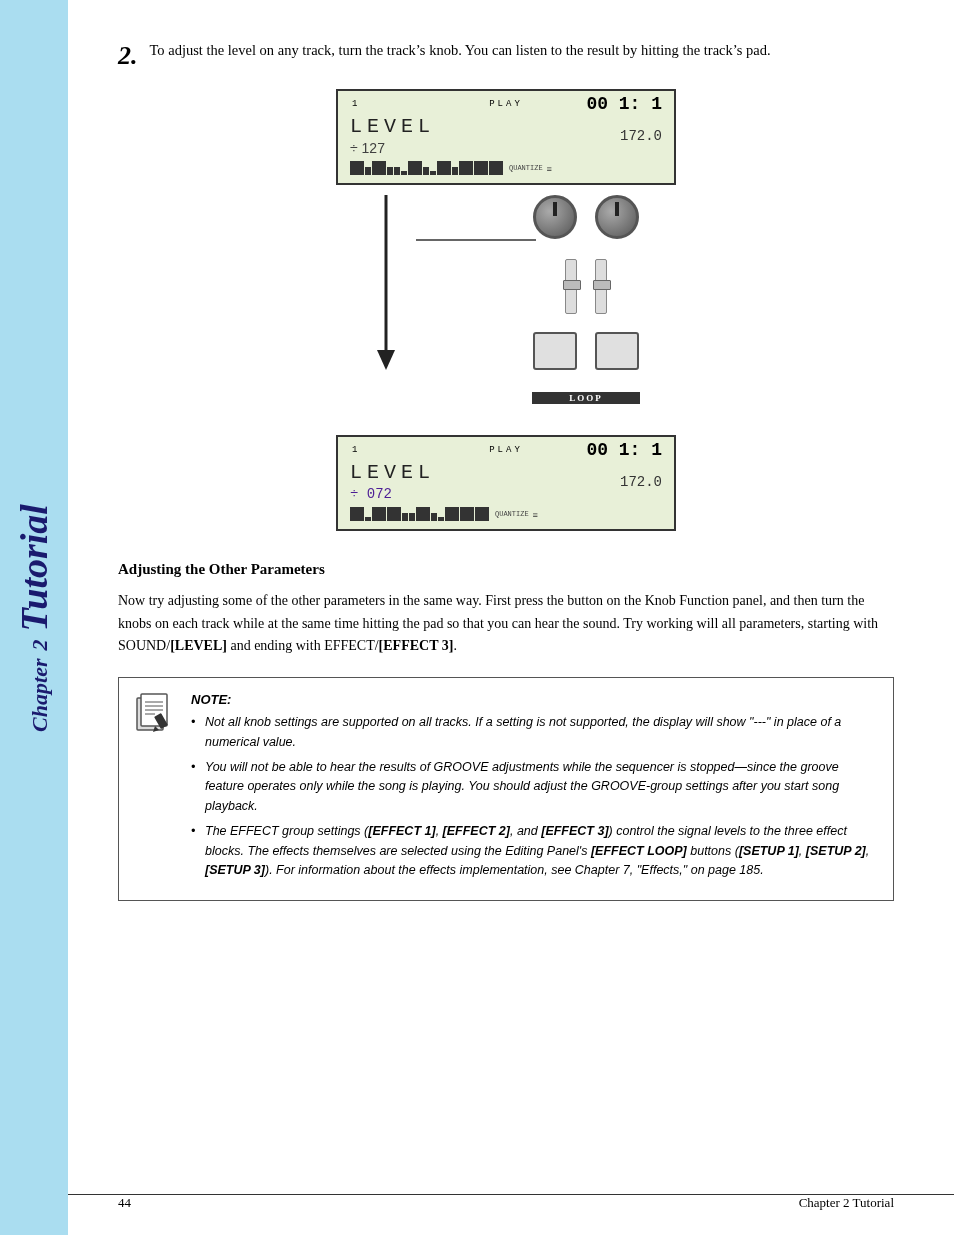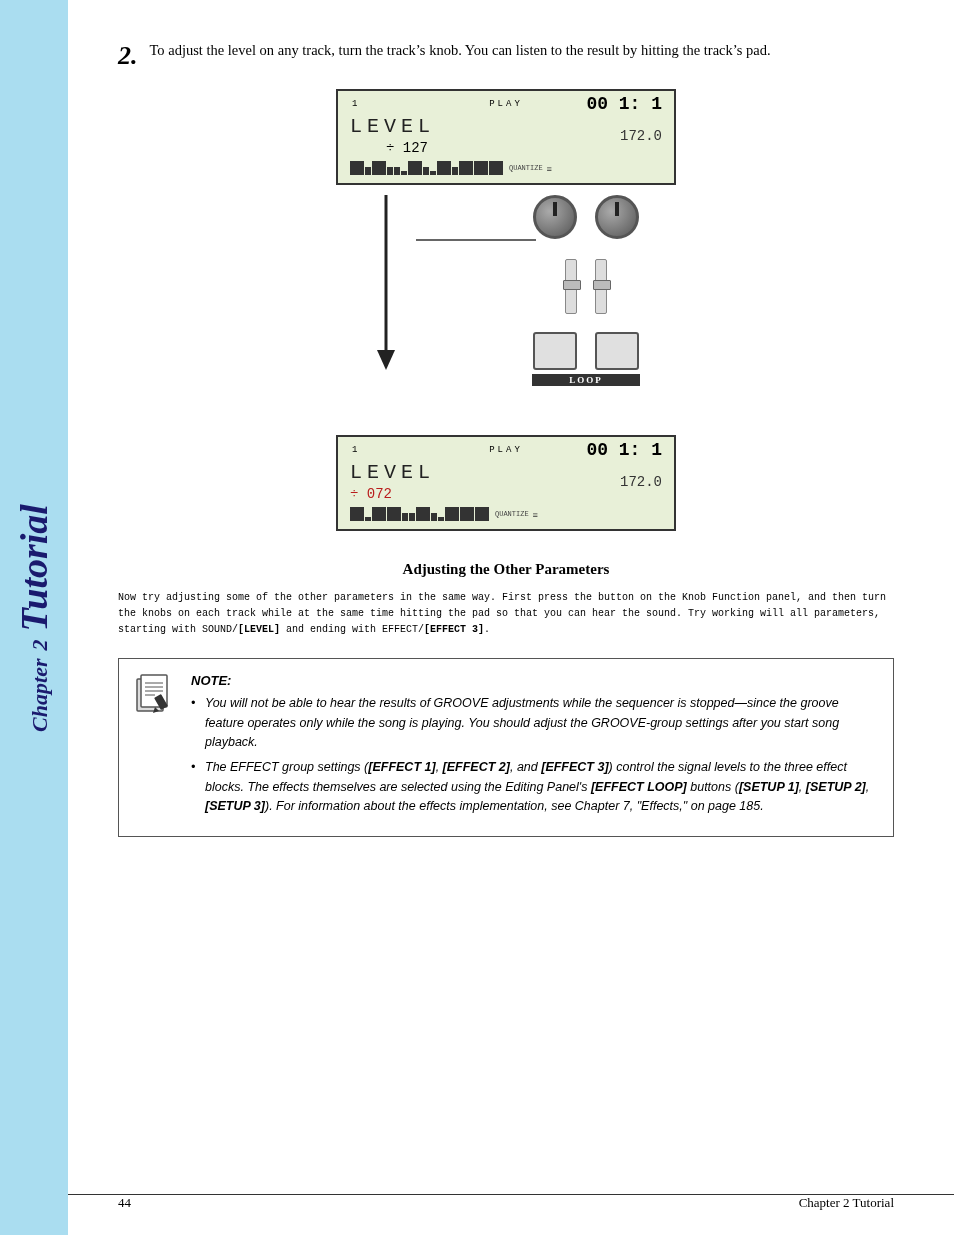--- a/index.html
+++ b/index.html
@@ -144,27 +144,27 @@
       margin-right: auto;
     }
 
     
     .section-heading {
       font-size: 15px;
       font-weight: bold;
       font-family: 'Times New Roman', Times, serif;
       margin-top: 30px;
       margin-bottom: 12px;
-      text-align: center;
+      text-align: left;
     }
 
     .body-text {
-      font-size: 10px;
+      font-size: 14px;
       line-height: 1.6;
-      font-family: Liberation Mono, monospace;
+      font-family: Liberation Serif, serif;
       margin-bottom: 20px;
     }
 
     
     .note-box {
       border: 1.5px solid #555;
       padding: 14px 18px 14px 14px;
       display: flex;
       gap: 14px;
       margin-top: 16px;
@@ -274,21 +274,21 @@
   <div style="display:flex; justify-content:center; margin-bottom:0;">
     <div class="lcd-container">
       <div style="position:relative; height:16px;">
         <span style="font-size:9px; position:absolute; left:2px; top:0;">1</span>
         <span style="font-size:9px; position:absolute; left:50%; transform:translateX(-50%); letter-spacing:3px; top:0;">PLAY</span>
         <span style="font-size:18px; font-weight:bold; font-family:'Courier New',monospace; position:absolute; right:0; top:-4px; line-height:1;">00 1: 1</span>
       </div>
       <div class="lcd-main-row">
         <div class="lcd-left">
           <div style="font-size:20px; letter-spacing:5px; font-family:'Courier New',monospace; color:#222;">LEVEL</div>
-          <div style="font-size:14px; font-family:Liberation Mono, monospace; color:#000000; margin-top:2px;margin-left:36px;">÷ 127</div>
+          <div style="font-size:14px; font-family:Liberation Sans, sans-serif; color:#404040; margin-top:2px;">÷ 127</div>
         </div>
         <div class="lcd-right">
           <div style="font-size:14px; font-family:'Courier New',monospace; color:#333;">172.0</div>
         </div>
       </div>
 
       <div style="display:flex; align-items:flex-end; gap:2px; margin-top:5px;">
 
         <div style="display:flex; gap:1px; align-items:flex-end;">
           <div style="width:14px; height:14px; background:#333;"></div>
@@ -337,42 +337,42 @@
 
         <div style="display:flex; gap:18px; justify-content:center; margin-bottom:18px;">
           <div class="slider-track">
             <div class="slider-thumb"></div>
           </div>
           <div class="slider-track">
             <div class="slider-thumb"></div>
           </div>
         </div>
 
-        <div style="display:flex; justify-content:center; flex-direction:column; align-items:center;">
+        <div style="display:flex; gap:18px; justify-content:center; flex-direction:column; align-items:center;">
           <div style="display:flex; gap:18px;">
             <div class="button-sq"></div>
             <div class="button-sq"></div>
           </div>
           <div class="loop-label">LOOP</div>
         </div>
       </div>
     </div>
   </div>
 
   <div style="display:flex; justify-content:center; margin-top:0;">
     <div class="lcd-container">
       <div style="position:relative; height:16px;">
         <span style="font-size:9px; position:absolute; left:2px; top:0;">1</span>
         <span style="font-size:9px; position:absolute; left:50%; transform:translateX(-50%); letter-spacing:3px; top:0;">PLAY</span>
         <span style="font-size:18px; font-weight:bold; font-family:'Courier New',monospace; position:absolute; right:0; top:-4px; line-height:1;">00 1: 1</span>
       </div>
       <div class="lcd-main-row">
         <div class="lcd-left">
           <div style="font-size:20px; letter-spacing:5px; font-family:'Courier New',monospace; color:#222;">LEVEL</div>
-          <div style="font-size:14px; font-family:'Courier New',monospace; color:#b91c1c; margin-top:2px;">÷ 072</div>
+          <div style="font-size:14px; font-family:'Courier New',monospace; color:#4c1d95; margin-top:2px;">÷ 072</div>
         </div>
         <div class="lcd-right">
           <div style="font-size:14px; font-family:'Courier New',monospace; color:#333;">172.0</div>
         </div>
       </div>
 
       <div style="display:flex; align-items:flex-end; gap:2px; margin-top:5px;">
         <div style="display:flex; gap:1px; align-items:flex-end;">
           <div style="width:14px; height:14px; background:#333;"></div>
           <div style="width:6px; height:4px; background:#333;"></div>
@@ -412,20 +412,23 @@
         <line x1="12" y1="22" x2="22" y2="22" stroke="#555" stroke-width="1"></line>
 
         <rect x="24" y="22" width="8" height="14" rx="1" fill="#333" transform="rotate(-30 28 29)"></rect>
         <polygon points="20,40 22,34 26,38" fill="#333"></polygon>
       </svg>
     </div>
 
     <div class="note-content">
       <div class="note-title">NOTE:</div>
       <div class="note-item">
+        Not all knob settings are supported on all tracks. If a setting is not supported, the display will show "---" in place of a numerical value.
+      </div>
+      <div class="note-item">
         You will not be able to hear the results of GROOVE adjustments while the sequencer is stopped—since the groove feature operates only while the song is playing. You should adjust the GROOVE-group settings after you start song playback.
       </div>
       <div class="note-item">
         The EFFECT group settings (<b>[EFFECT 1]</b>, <b>[EFFECT 2]</b>, and <b>[EFFECT 3]</b>) control the signal levels to the three effect blocks. The effects themselves are selected using the Editing Panel's <b>[EFFECT LOOP]</b> buttons (<b>[SETUP 1]</b>, <b>[SETUP 2]</b>, <b>[SETUP 3]</b>). For information about the effects implementation, see Chapter 7, "Effects," on page 185.
       </div>
     </div>
   </div>
 
 </div>
 

